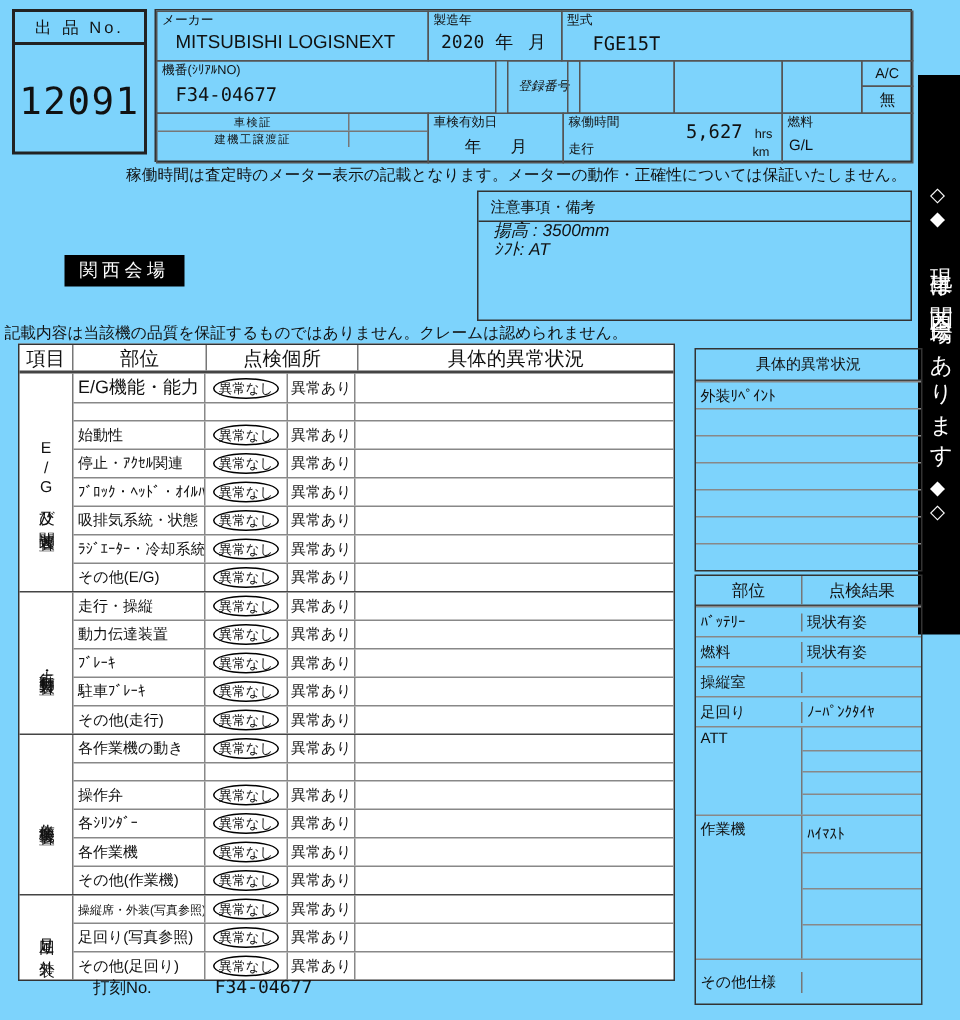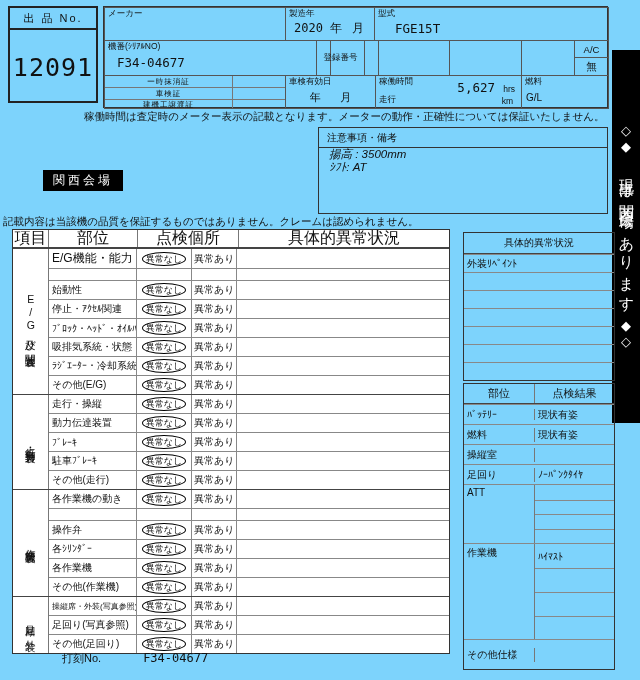--- a/index.html
+++ b/index.html
@@ -23,22 +23,22 @@
 
   .c-maker{left:0;top:0;width:182px;height:34px;}
   .c-maker .val{padding:3px 0 0 12px;}
   .c-year{left:181px;top:0;width:90px;height:34px;}
   .c-year .vrow{display:flex;justify-content:space-between;padding:2px 10px 0 8px;font-size:12px;}
   .c-model{left:270px;top:0;width:235px;height:34px;}
   .c-model .val{padding:3px 0 0 20px;}
 
   .c-serial{left:0;top:33px;width:227px;height:36px;}
   .c-serial .val{padding:4px 0 0 12px;}
-  .c-reg{left:212px;top:33px;width:49px;height:36px;display:flex;align-items:center;justify-content:center;
-         font-size:8.5px;}
+  .c-reg{left:234px;top:33px;width:49px;height:36px;display:flex;align-items:center;justify-content:center;
+         font-size:8.5px;font-style:italic;}
   .c-e1{left:274px;top:33px;width:72px;height:36px;}
   .c-e2{left:345px;top:33px;width:73px;height:36px;}
   .c-e3{left:417px;top:33px;width:54px;height:36px;}
   .c-ac{left:470px;top:33px;width:35px;height:18px;display:flex;align-items:center;justify-content:center;font-size:9.5px;}
   .c-acv{left:470px;top:50px;width:35px;height:19px;display:flex;align-items:center;justify-content:center;font-size:10.5px;}
 
   .c-certs{left:0;top:68px;width:182px;height:34px;border:1px solid #555;}
   .cert-row{display:flex;height:11px;border-bottom:1px solid #777;}
   .cert-row:last-child{border-bottom:none;height:10px;}
   .cert-row .cl{width:127px;border-right:1px solid #777;display:flex;align-items:center;justify-content:center;
@@ -69,21 +69,21 @@
 
   
   .banner{left:612px;top:50px;width:28px;height:373px;background:#000;color:#fff;
           display:flex;flex-direction:column;align-items:center;justify-content:center;gap:12px;}
   .banner span{writing-mode:vertical-rl;text-orientation:upright;letter-spacing:3px;}
   .banner .sym{font-size:13px;letter-spacing:1px;}
   .banner .btxt{font-size:15px;}
 
   
   .insp{left:12px;top:229px;width:438px;border:1.5px solid #333;background:#fff;}
-  .ihead{display:flex;height:17px;border-bottom:1px solid #444;font-size:16px;}
+  .ihead{display:flex;height:17px;border-bottom:1px solid #444;font-size:13px;}
   .ihead div{display:flex;align-items:center;justify-content:center;}
   .ih-item{width:35px;border-right:1px solid #777;}
   .ih-part{width:88px;border-right:1px solid #777;}
   .ih-check{width:100px;border-right:1px solid #777;}
   .ih-abn{flex:1;}
 
   .grp{display:flex;border-top:1.5px solid #444;}
   .grp:first-of-type{border-top:none;}
   .grp-label{width:35px;border-right:1px solid #777;display:flex;align-items:center;justify-content:center;}
   .grp-label span{writing-mode:vertical-rl;text-orientation:upright;font-size:10.5px;letter-spacing:1px;line-height:1;}
@@ -132,20 +132,21 @@
 <div class="page">
 
   <div class="abs auction-box">
     <div class="cap">出 品 No.</div>
     <div class="num mono">12091</div>
   </div>
 
   <div class="abs hdr">
     <div class="hc c-maker">
       <div class="lab">メーカー</div>
+      <div class="val">MITSUBISHI LOGISNEXT</div>
     </div>
     <div class="hc c-year">
       <div class="lab">製造年</div>
       <div class="vrow">
         <span class="mono">2020 年</span>
         <span>月</span>
       </div>
     </div>
     <div class="hc c-model">
       <div class="lab">型式</div>
@@ -157,23 +158,20 @@
       <div class="val mono">F34-04677</div>
     </div>
     <div class="hc c-reg">登録番号</div>
     <div class="hc c-e1"></div>
     <div class="hc c-e2"></div>
     <div class="hc c-e3"></div>
     <div class="hc c-ac">A/C</div>
     <div class="hc c-acv">無</div>
 
     <div class="hc c-certs">
-      <div class="cert-row">
-        <div class="cl">一時抹消証</div>
-      </div>
       <div class="cert-row">
         <div class="cl">車検証</div>
       </div>
       <div class="cert-row">
         <div class="cl">建機工譲渡証</div>
       </div>
     </div>
     <div class="hc c-shaken">
       <div class="lab">車検有効日</div>
       <div class="vrow">

